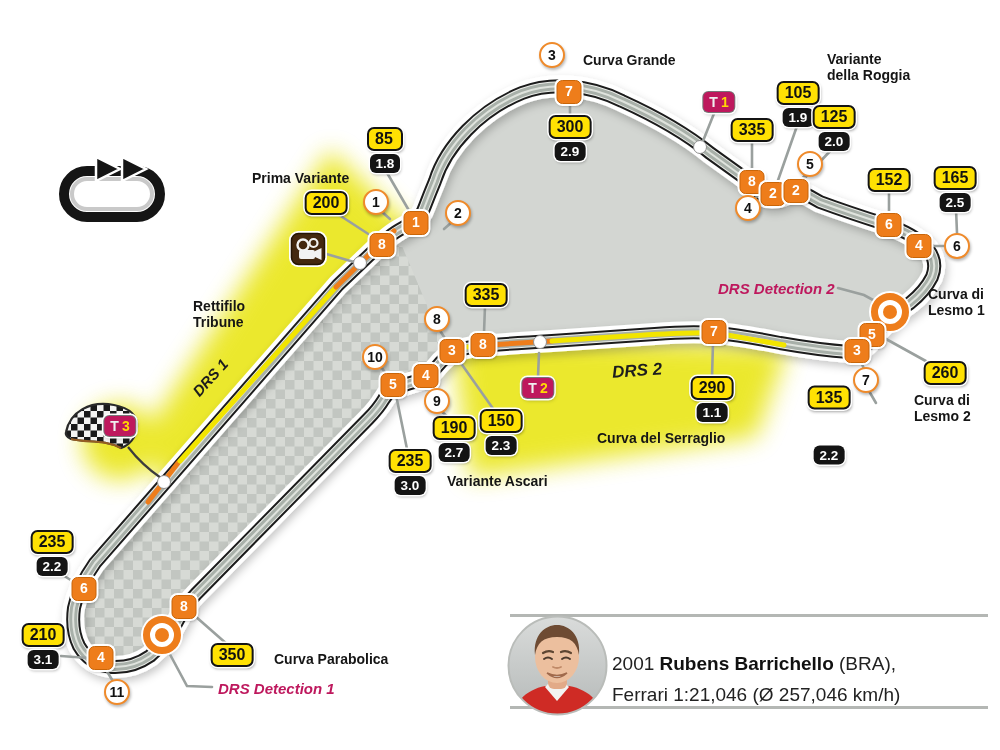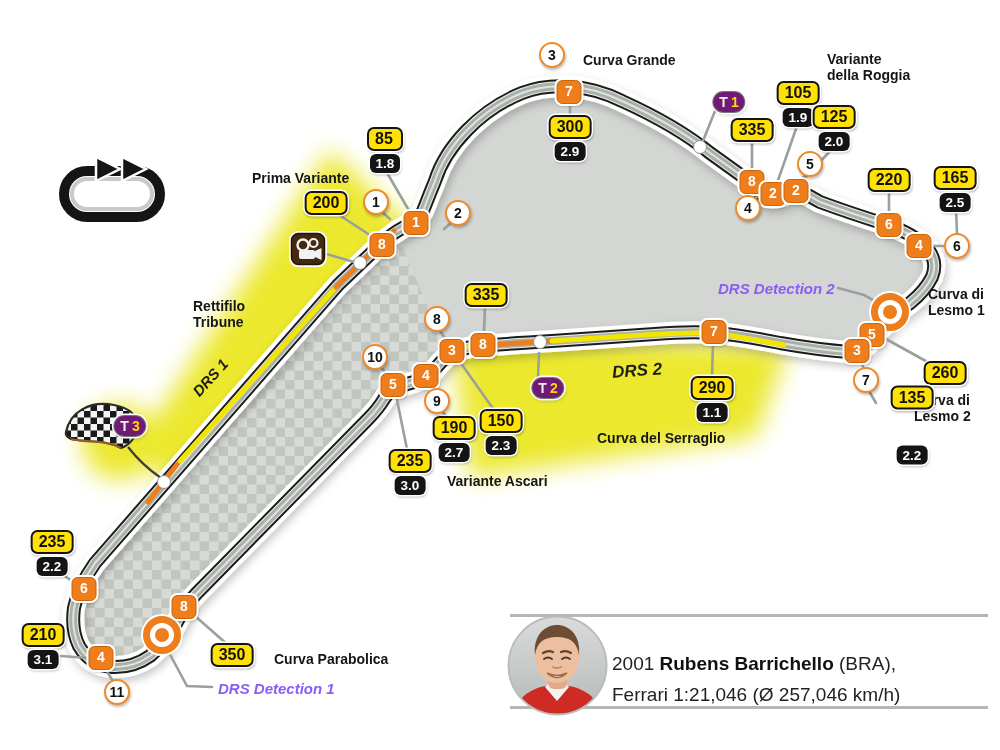--- a/index.html
+++ b/index.html
@@ -15,29 +15,29 @@
         color:#111;font:700 14px/22px "Liberation Sans",sans-serif;text-align:center;
         box-shadow:1px 2px 3px rgba(0,0,0,.28);transform:translate(-50%,-50%);}
   .stack{position:absolute;display:flex;flex-direction:column;align-items:center;gap:3px;
          transform:translate(-50%,-50%);}
   .speed{background:#ffe103;border:2px solid #141414;border-radius:7px;padding:0 6px;min-width:20px;
          color:#111;font:700 16px/20px "Liberation Sans",sans-serif;
          box-shadow:0 0 0 1.5px #fff,1px 2px 3px rgba(0,0,0,.35);}
   .gforce{background:#141414;border-radius:6px;padding:0 6px;color:#fff;
           font:700 13.5px/19px "Liberation Sans",sans-serif;text-align:center;
           box-shadow:0 0 0 1.5px #fff,1px 2px 3px rgba(0,0,0,.3);}
-  .tbox{position:absolute;background:#701a75;border-radius:10px;padding:0 6px;white-space:nowrap;
+  .tbox{position:absolute;background:#be185d;border-radius:5px;padding:0 6px;white-space:nowrap;
         font:700 14px/20px "Liberation Sans",sans-serif;transform:translate(-50%,-50%);
-        box-shadow:0 0 0 1px #777,0 0 0 2.5px #fff,1px 2px 4px rgba(0,0,0,.35);margin-left:10px;}
+        box-shadow:0 0 0 1px #777,0 0 0 2.5px #fff,1px 2px 4px rgba(0,0,0,.35);}
   .tbox .tl{color:#efefef;} .tbox .tn{color:#ffd803;margin-left:3px;}
 
   .maplabel{position:absolute;color:#151515;font:700 14px/1.15 "Liberation Sans",sans-serif;
             white-space:pre-line;}
   .drszone{position:absolute;color:#1d1d1d;font:italic 700 15px/1 "Liberation Sans",sans-serif;}
-  .drsdet{position:absolute;color:#8b5cf6;font:italic 700 15px/1 "Liberation Sans",sans-serif;white-space:nowrap;}
+  .drsdet{position:absolute;color:#be185d;font:italic 700 15px/1 "Liberation Sans",sans-serif;white-space:nowrap;}
 
   
   .rule{position:absolute;height:2.5px;background:#b4b7b4;}
   .rec-title{position:absolute;color:#111;font:700 20px/24px "Liberation Sans",sans-serif;}
   .rec-line{position:absolute;color:#222;font:400 19px/24px "Liberation Sans",sans-serif;white-space:nowrap;}
   .rec-line b{font-weight:700;color:#111;}
   #photo{position:absolute;left:507px;top:615px;}
 </style>
 </head>
 <body>
@@ -223,30 +223,30 @@
   </div>
   <div class="stack" style="left:798px;top:104px;">
     <div class="speed">105</div>
     <div class="gforce">1.9</div>
   </div>
   <div class="stack" style="left:834px;top:128px;">
     <div class="speed">125</div>
     <div class="gforce">2.0</div>
   </div>
   <div class="stack" style="left:889px;top:180px;">
-    <div class="speed">220</div>
+    <div class="speed">152</div>
   </div>
   <div class="stack" style="left:955px;top:189px;">
     <div class="speed">165</div>
     <div class="gforce">2.5</div>
   </div>
   <div class="stack" style="left:945px;top:373px;">
     <div class="speed">260</div>
   </div>
-  <div class="stack" style="left:912px;top:425px;gap:36px;">
+  <div class="stack" style="left:829px;top:425px;gap:36px;">
     <div class="speed">135</div>
     <div class="gforce">2.2</div>
   </div>
   <div class="stack" style="left:712px;top:399px;">
     <div class="speed">290</div>
     <div class="gforce">1.1</div>
   </div>
   <div class="stack" style="left:486px;top:295px;">
     <div class="speed">335</div>
   </div>

